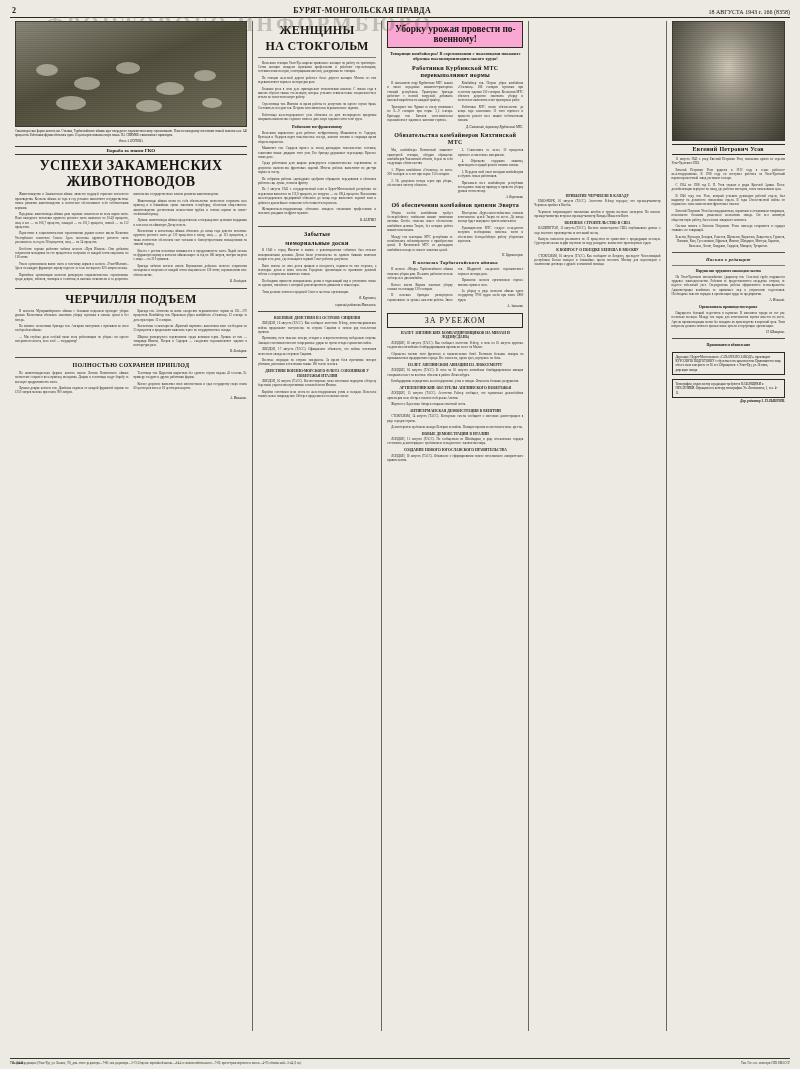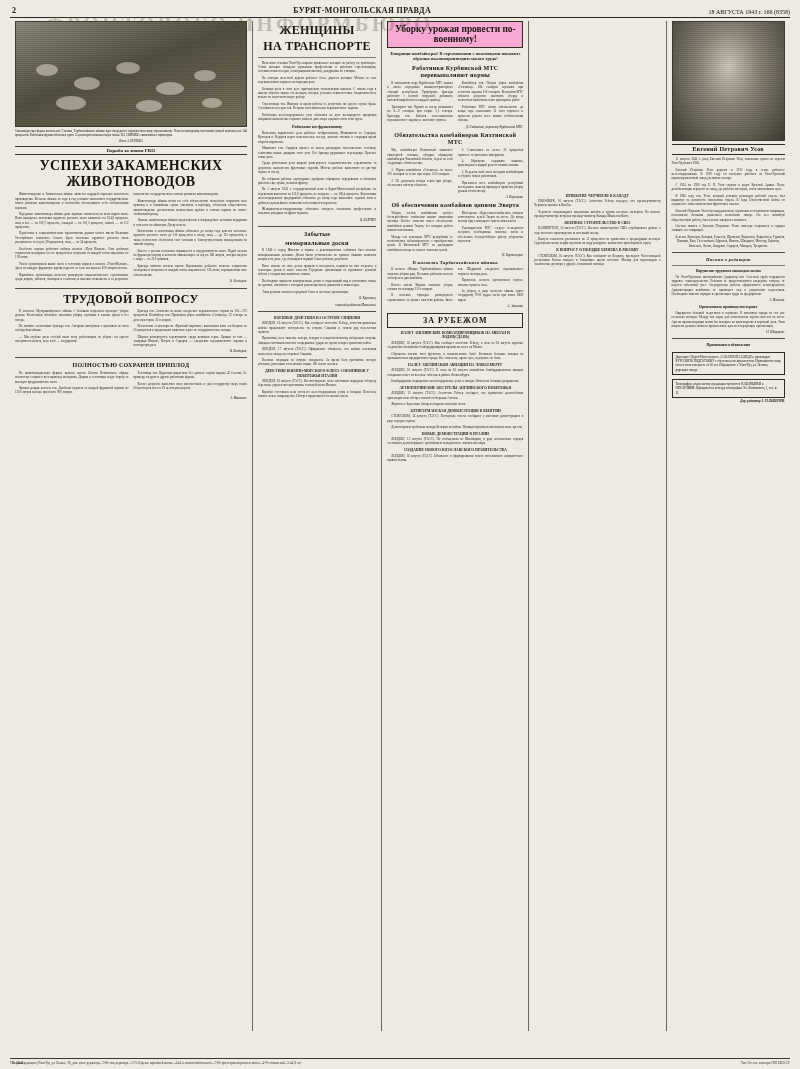--- a/index.html
+++ b/index.html
@@ -106,21 +106,21 @@
     padding:2px 3px;
     margin-bottom:3px;
     background:#f9a8d4;
   }
   .banner .h{
     font-size:9.4px;font-weight:bold;text-align:center;line-height:1.1;
   }
   .boxhead{
     border:1px solid #2e2b22;
     text-align:center;
-    font-size:8px;font-weight:bold;
+    font-size:8px;font-weight:normal;
     padding:2px 6px;
     margin:5px 0 3px 0;
     letter-spacing:1px;
   }
   .twocol{column-count:2;column-gap:5px;}
   .smallhead{
     font-size:4.4px;font-weight:bold;text-align:center;margin:3px 0 1.5px 0;line-height:1.2;
   }
   .tinyhead{
     font-size:3.6px;font-weight:bold;text-align:center;margin:2.5px 0 1px 0;line-height:1.2;
@@ -185,21 +185,21 @@
         <p>Партийные организации колхозов развернули социалистическое соревнование среди доярок, чабанов, свинарок и телятниц за высокие показатели и за досрочное выполнение государственных планов развития животноводства.</p>
         <p>Животноводы аймака взяли на себя обязательство полностью сохранить весь приплод и в ближайшие сроки закончить сеноуборку, обеспечив общественное животноводство достаточным количеством грубых и сочных кормов на зимне-стойловый период.</p>
         <p>Лучшие животноводы аймака представлены к награждению ценными подарками и занесены на аймачную Доску почета.</p>
         <p>Колхозники и колхозницы аймака обязались до конца года довести поголовье крупного рогатого скота до 110 процентов к плану, овец — до 115 процентов, а также полностью обеспечить скот теплыми и благоустроенными помещениями на зимний период.</p>
         <p>Вместе с ростом поголовья повышается и продуктивность скота. Надой молока на фуражную корову в колхозах аймака вырос за год на 186 литров, настриг шерсти с овцы — на 210 граммов.</p>
         <p>Бригада чабанов колхоза имени Ворошилова добилась полного сохранения молодняка и получила от каждой сотни овцематок по 126 ягнят, перевыполнив свое обязательство.</p>
         <div class="sig">В. Бондарев.</div>
       </div>
 
       <div class="rule"></div>
-      <div class="hdr h-md">ТРУДОВОЙ ВОПРОСУ</div>
+      <div class="hdr h-md">ЧЕРЧИЛЛЯ ПОДЪЕМ</div>
       <div class="body twocol">
         <p>В колхозах Мухоршибирского аймака с большим подъемом проходит уборка урожая. Колхозники обязались закончить уборку зерновых в сжатые сроки и без потерь.</p>
         <p>На митинге колхозники бригады тов. Ангарова выступили с призывом ко всем хлеборобам аймака:</p>
         <p>— Мы глубоко даем особый наказ всем работающим на уборке: ни одного потерянного колоса, весь хлеб — государству!</p>
         <p>Бригада тов. Антонова на жатве ежедневно перевыполняет нормы на 150—170 процентов. Комбайнер тов. Прокопьев убрал комбайном «Сталинец» 22 гектара за день при норме 12 гектаров.</p>
         <p>Колхозники сельхозартели «Красный партизан» выполнили план хлебосдачи на 55 процентов и продолжают вывозить зерно на государственные склады.</p>
         <p>Широко развернулось соревнование среди возчиков зерна. Лучшие из них — товарищи Иванов, Петров и Сидоров — ежедневно перевыполняют задания в полтора-два раза.</p>
       </div>
       <div class="sig">В. Бондарев.</div>
 
@@ -209,21 +209,21 @@
         <p>На животноводческих фермах колхоза имени Ленина Кяхтинского аймака полностью сохранен весь приплод молодняка. Доярки и телятницы ведут борьбу за высокую продуктивность скота.</p>
         <p>Лучшая доярка колхоза тов. Дамбаева надоила от каждой фуражной коровы по 1250 литров молока при плане 900 литров.</p>
         <p>Телятница тов. Цыренова вырастила без единого случая падежа 42 теленка. Ее примеру следуют и другие работники фермы.</p>
         <p>Колхоз досрочно выполнил план мясопоставок и сдал государству сверх плана 60 центнеров мяса и 18 центнеров шерсти.</p>
       </div>
       <div class="sig">А. Ивашкин.</div>
     </div>
 
     <div class="col c2">
       <div class="hdr h-md">ЖЕНЩИНЫ</div>
-      <div class="hdr h-md" style="margin-top:0">НА ТРАНСПОРТЕ</div>
+      <div class="hdr h-md" style="margin-top:0">НА СТОКГОЛЬМ</div>
       <div class="rule-thin"></div>
       <div class="body">
         <p>Коллектив станции Улан-Удэ широко привлекает женщин на работу на транспорте. Сотни женщин овладели мужскими профессиями и работают стрелочницами, составителями поездов, осмотрщиками вагонов, дежурными по станции.</p>
         <p>На станции железной дороги работает более двухсот женщин. Многие из них перевыполняют нормы в полтора-два раза.</p>
         <p>Большая роль в этом деле принадлежит стахановским школам. С начала года в школах обучено свыше ста женщин, которые успешно освоили новые специальности и встали на самостоятельную работу.</p>
         <p>Стрелочница тов. Иванова за время работы не допустила ни одного случая брака. Составитель поездов тов. Петрова систематически перевыполняет задания.</p>
         <p>Работницы железнодорожного узла обязались ко дню всенародного праздника завершить выполнение годового плана и дать сверх задания сотни тонн груза.</p>
       </div>
 
       <div class="smallhead">Работают по-фронтовому</div>

